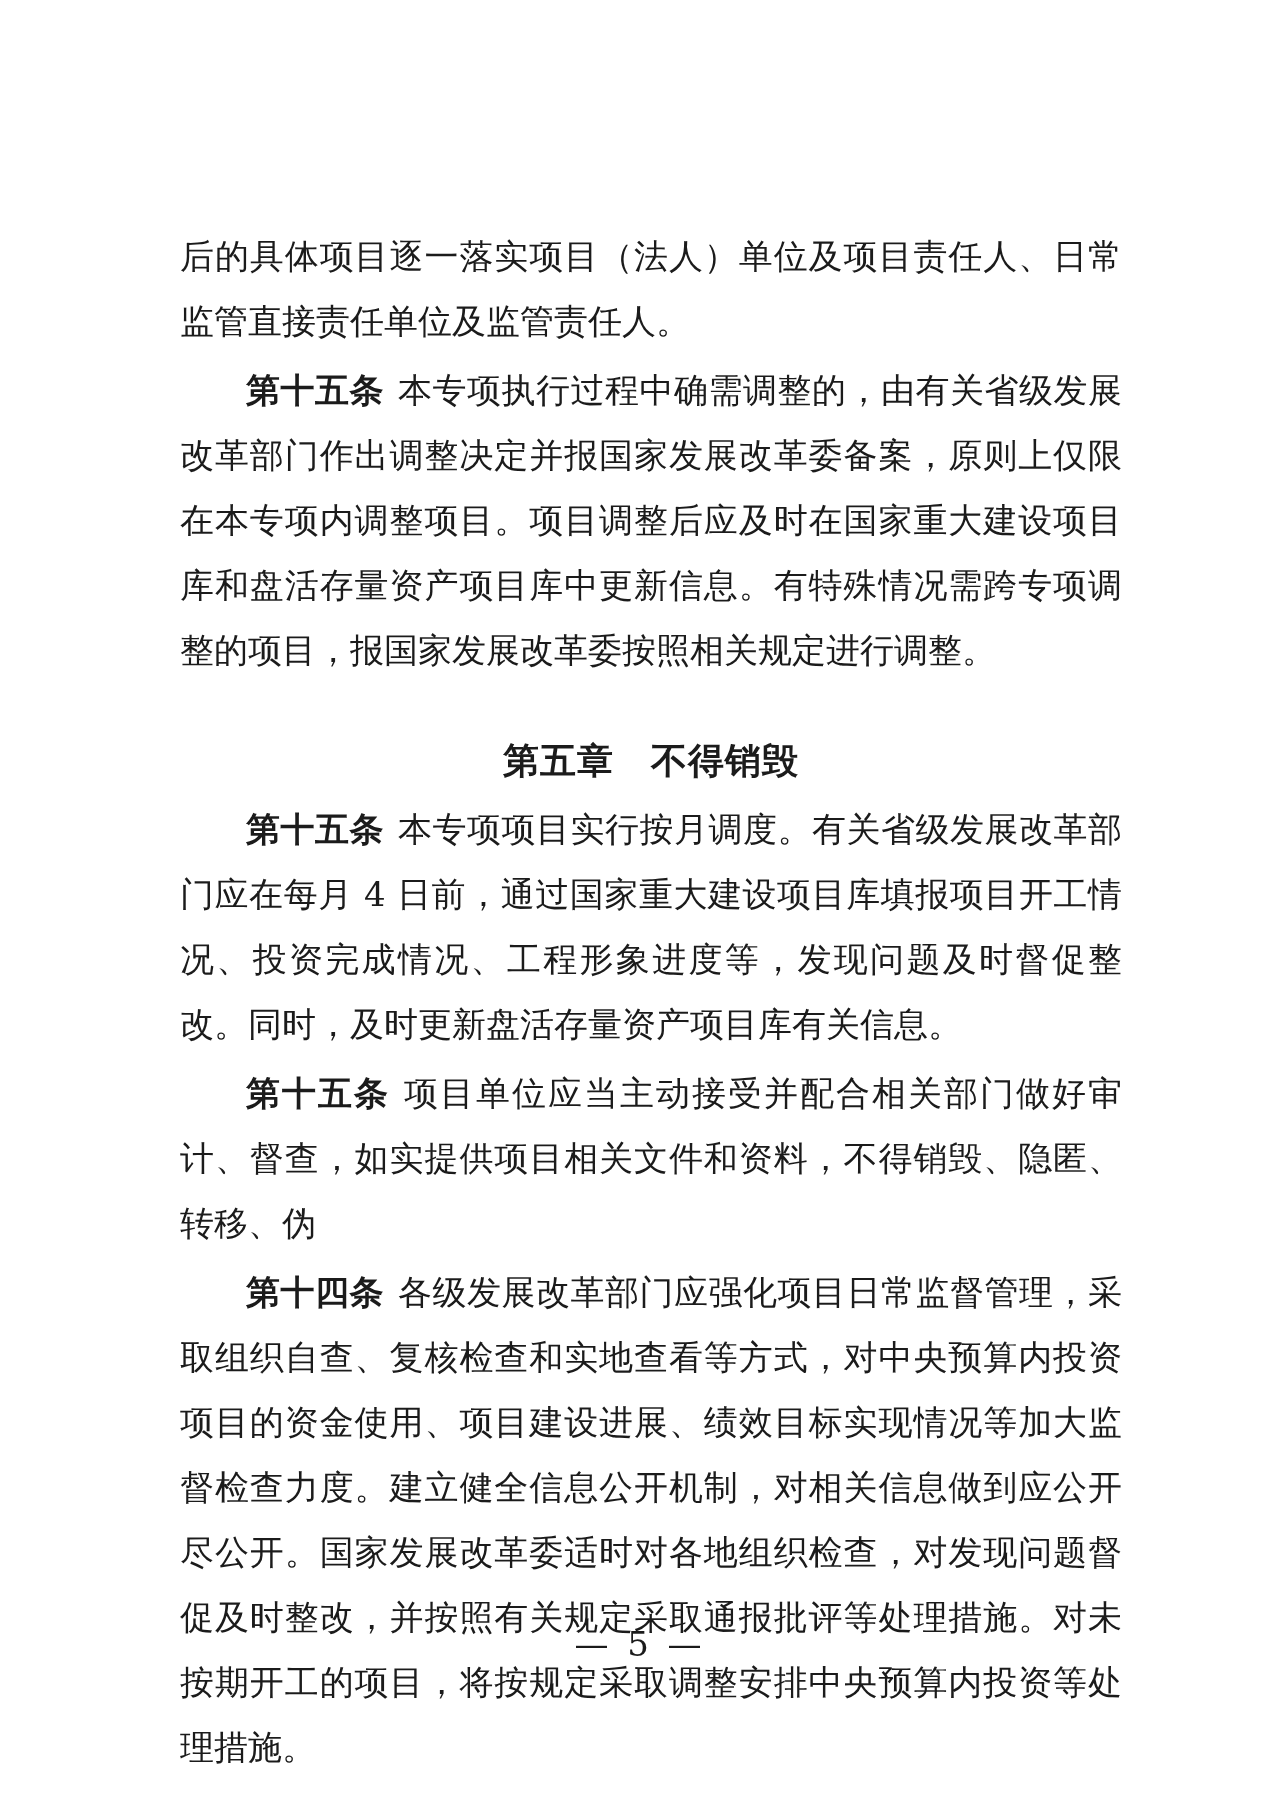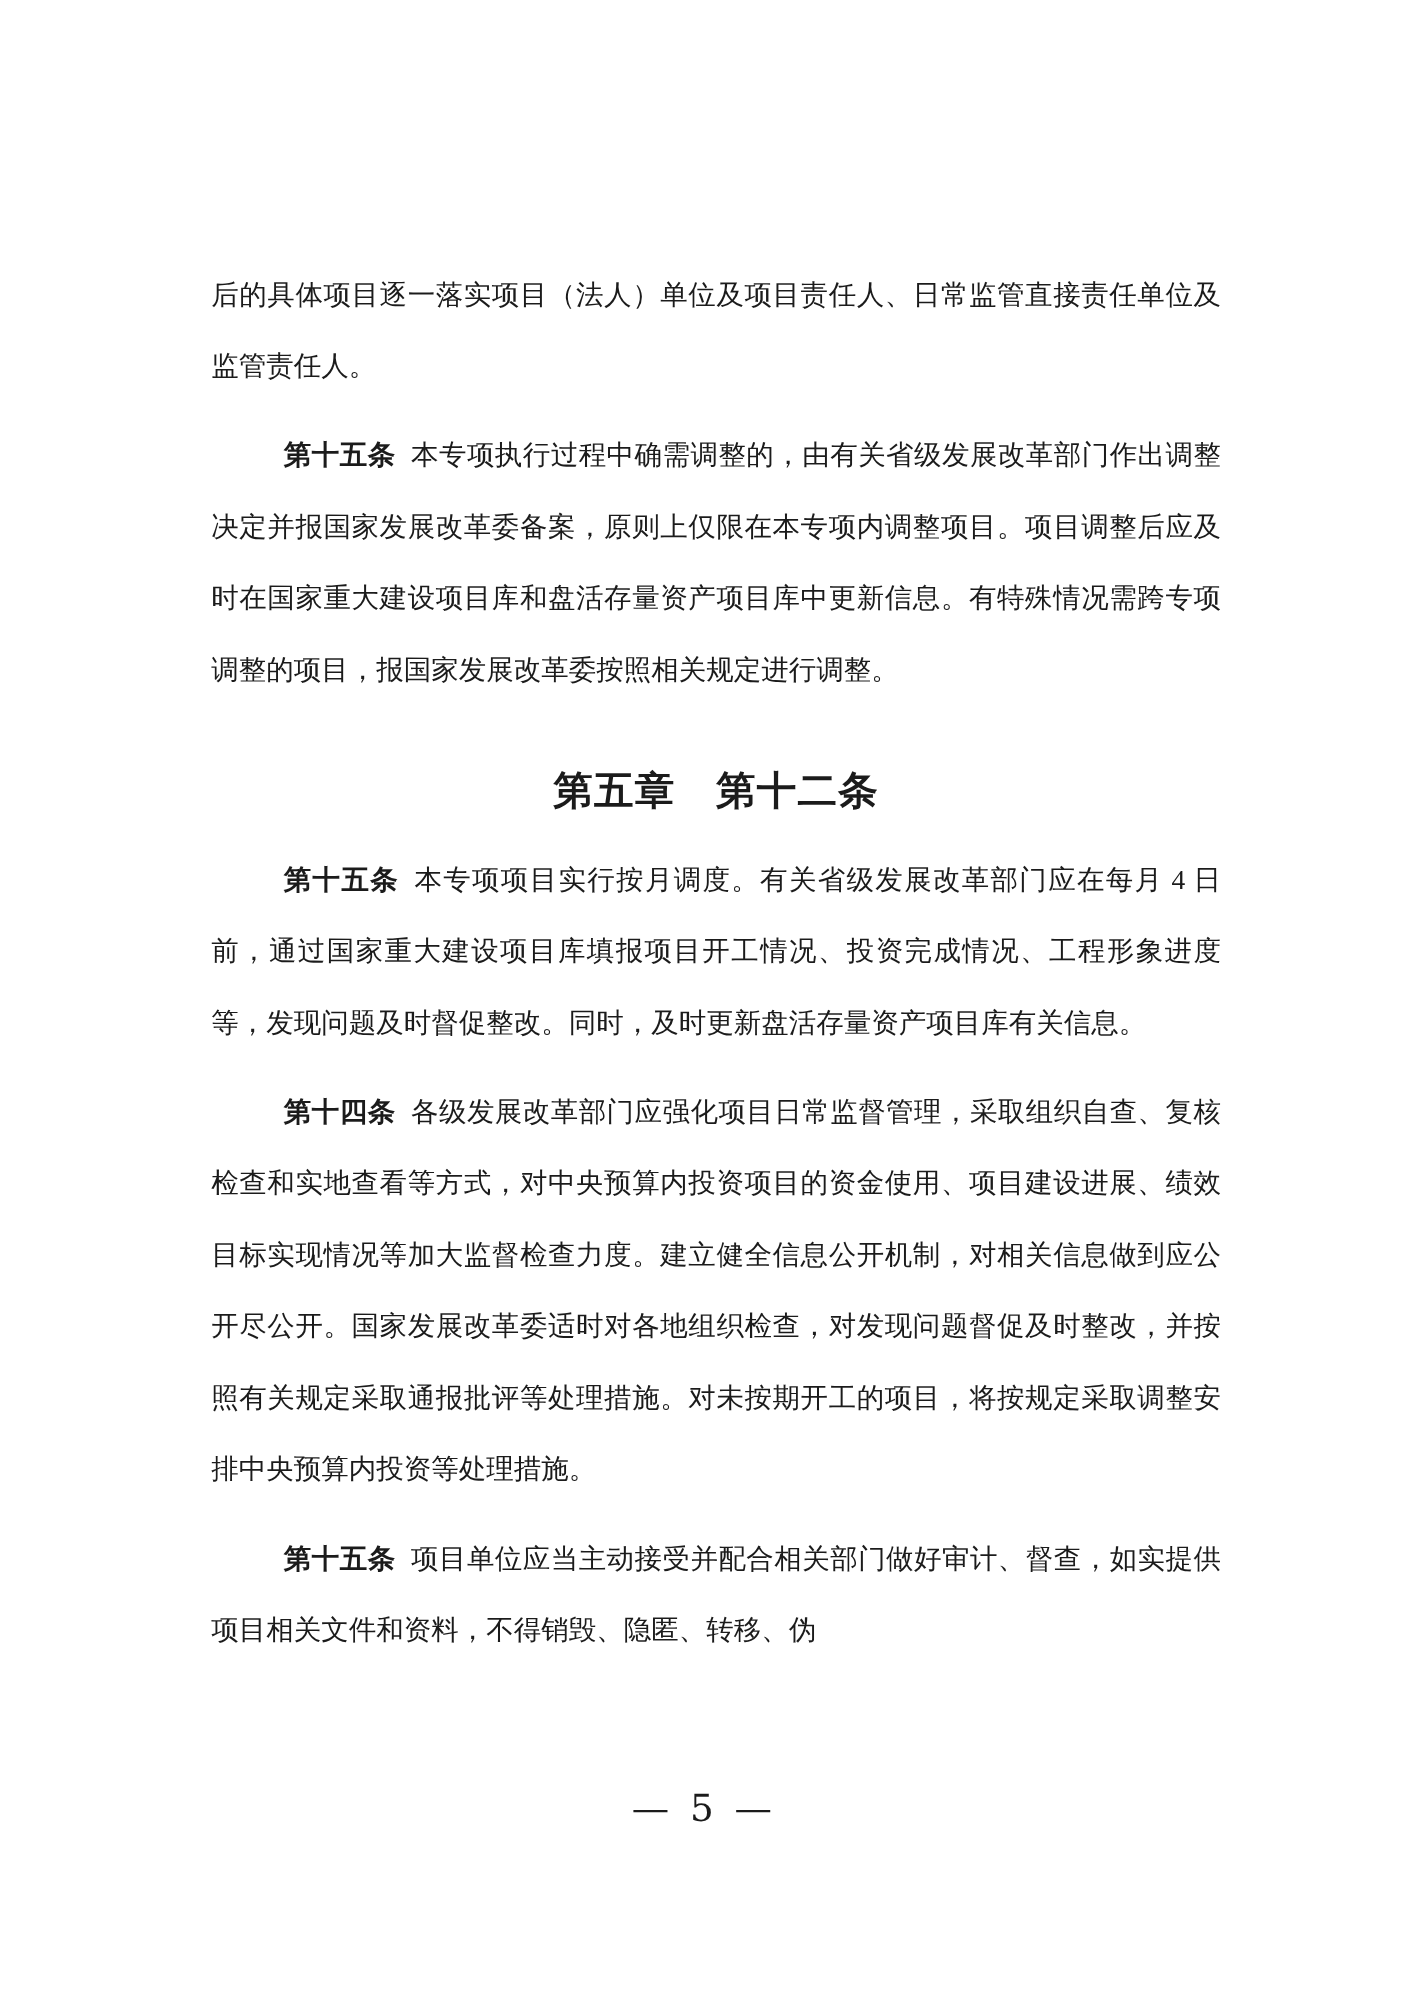--- a/index.html
+++ b/index.html
@@ -15,27 +15,26 @@
     font-family: "DejaVu Serif", "Liberation Serif", serif;
     color: #1b1b1b;
   }
   .page-body {
     position: absolute;
     left: 176px;
     top: 220px;
     width: 950px;
   }
   .para {
-    margin: 16px;
-    font-size: 25px;
+    margin: 4px;
+    font-size: 34px;
     line-height: 65px;
     text-align: justify;
     text-justify: inter-character;
     word-break: break-all;
-    font-family: Liberation Serif, serif;
   }
   .para.indent {
     text-indent: 66px;
   }
   .term {
     font-weight: bold;
     margin-right: 14px;
   }
   .chapter-heading {
     margin: 45px 0 4px 0;
@@ -61,29 +60,29 @@
 <body>
 
 <div class="page-body">
 
   <p class="para">后的具体项目逐一落实项目（法人）单位及项目责任人、日常监管直接责任单位及监管责任人。</p>
 
   <p class="para indent">
     <span class="term">第十五条</span><span>本专项执行过程中确需调整的，由有关省级发展改革部门作出调整决定并报国家发展改革委备案，原则上仅限在本专项内调整项目。项目调整后应及时在国家重大建设项目库和盘活存量资产项目库中更新信息。有特殊情况需跨专项调整的项目，报国家发展改革委按照相关规定进行调整。</span>
   </p>
 
-  <h2 class="chapter-heading">第五章　第十二条</h2>
+  <h2 class="chapter-heading">第五章　不得销毁</h2>
 
   <p class="para indent">
     <span class="term">第十五条</span><span>本专项项目实行按月调度。有关省级发展改革部门应在每月 4 日前，通过国家重大建设项目库填报项目开工情况、投资完成情况、工程形象进度等，发现问题及时督促整改。同时，及时更新盘活存量资产项目库有关信息。</span>
   </p>
 
   <p class="para indent">
-    <span class="term">第十四条</span><span>各级发展改革部门应强化项目日常监督管理，采取组织自查、复核检查和实地查看等方式，对中央预算内投资项目的资金使用、项目建设进展、绩效目标实现情况等加大监督检查力度。建立健全信息公开机制，对相关信息做到应公开尽公开。国家发展改革委适时对各地组织检查，对发现问题督促及时整改，并按照有关规定采取通报批评等处理措施。对未按期开工的项目，将按规定采取调整安排中央预算内投资等处理措施。</span>
+    <span class="term">第十五条</span><span>项目单位应当主动接受并配合相关部门做好审计、督查，如实提供项目相关文件和资料，不得销毁、隐匿、转移、伪</span>
   </p>
 
   <p class="para indent">
-    <span class="term">第十五条</span><span>项目单位应当主动接受并配合相关部门做好审计、督查，如实提供项目相关文件和资料，不得销毁、隐匿、转移、伪</span>
+    <span class="term">第十四条</span><span>各级发展改革部门应强化项目日常监督管理，采取组织自查、复核检查和实地查看等方式，对中央预算内投资项目的资金使用、项目建设进展、绩效目标实现情况等加大监督检查力度。建立健全信息公开机制，对相关信息做到应公开尽公开。国家发展改革委适时对各地组织检查，对发现问题督促及时整改，并按照有关规定采取通报批评等处理措施。对未按期开工的项目，将按规定采取调整安排中央预算内投资等处理措施。</span>
   </p>
 
 </div>
 
 <div class="page-number">— 5 —</div>
 
 </body></html>

